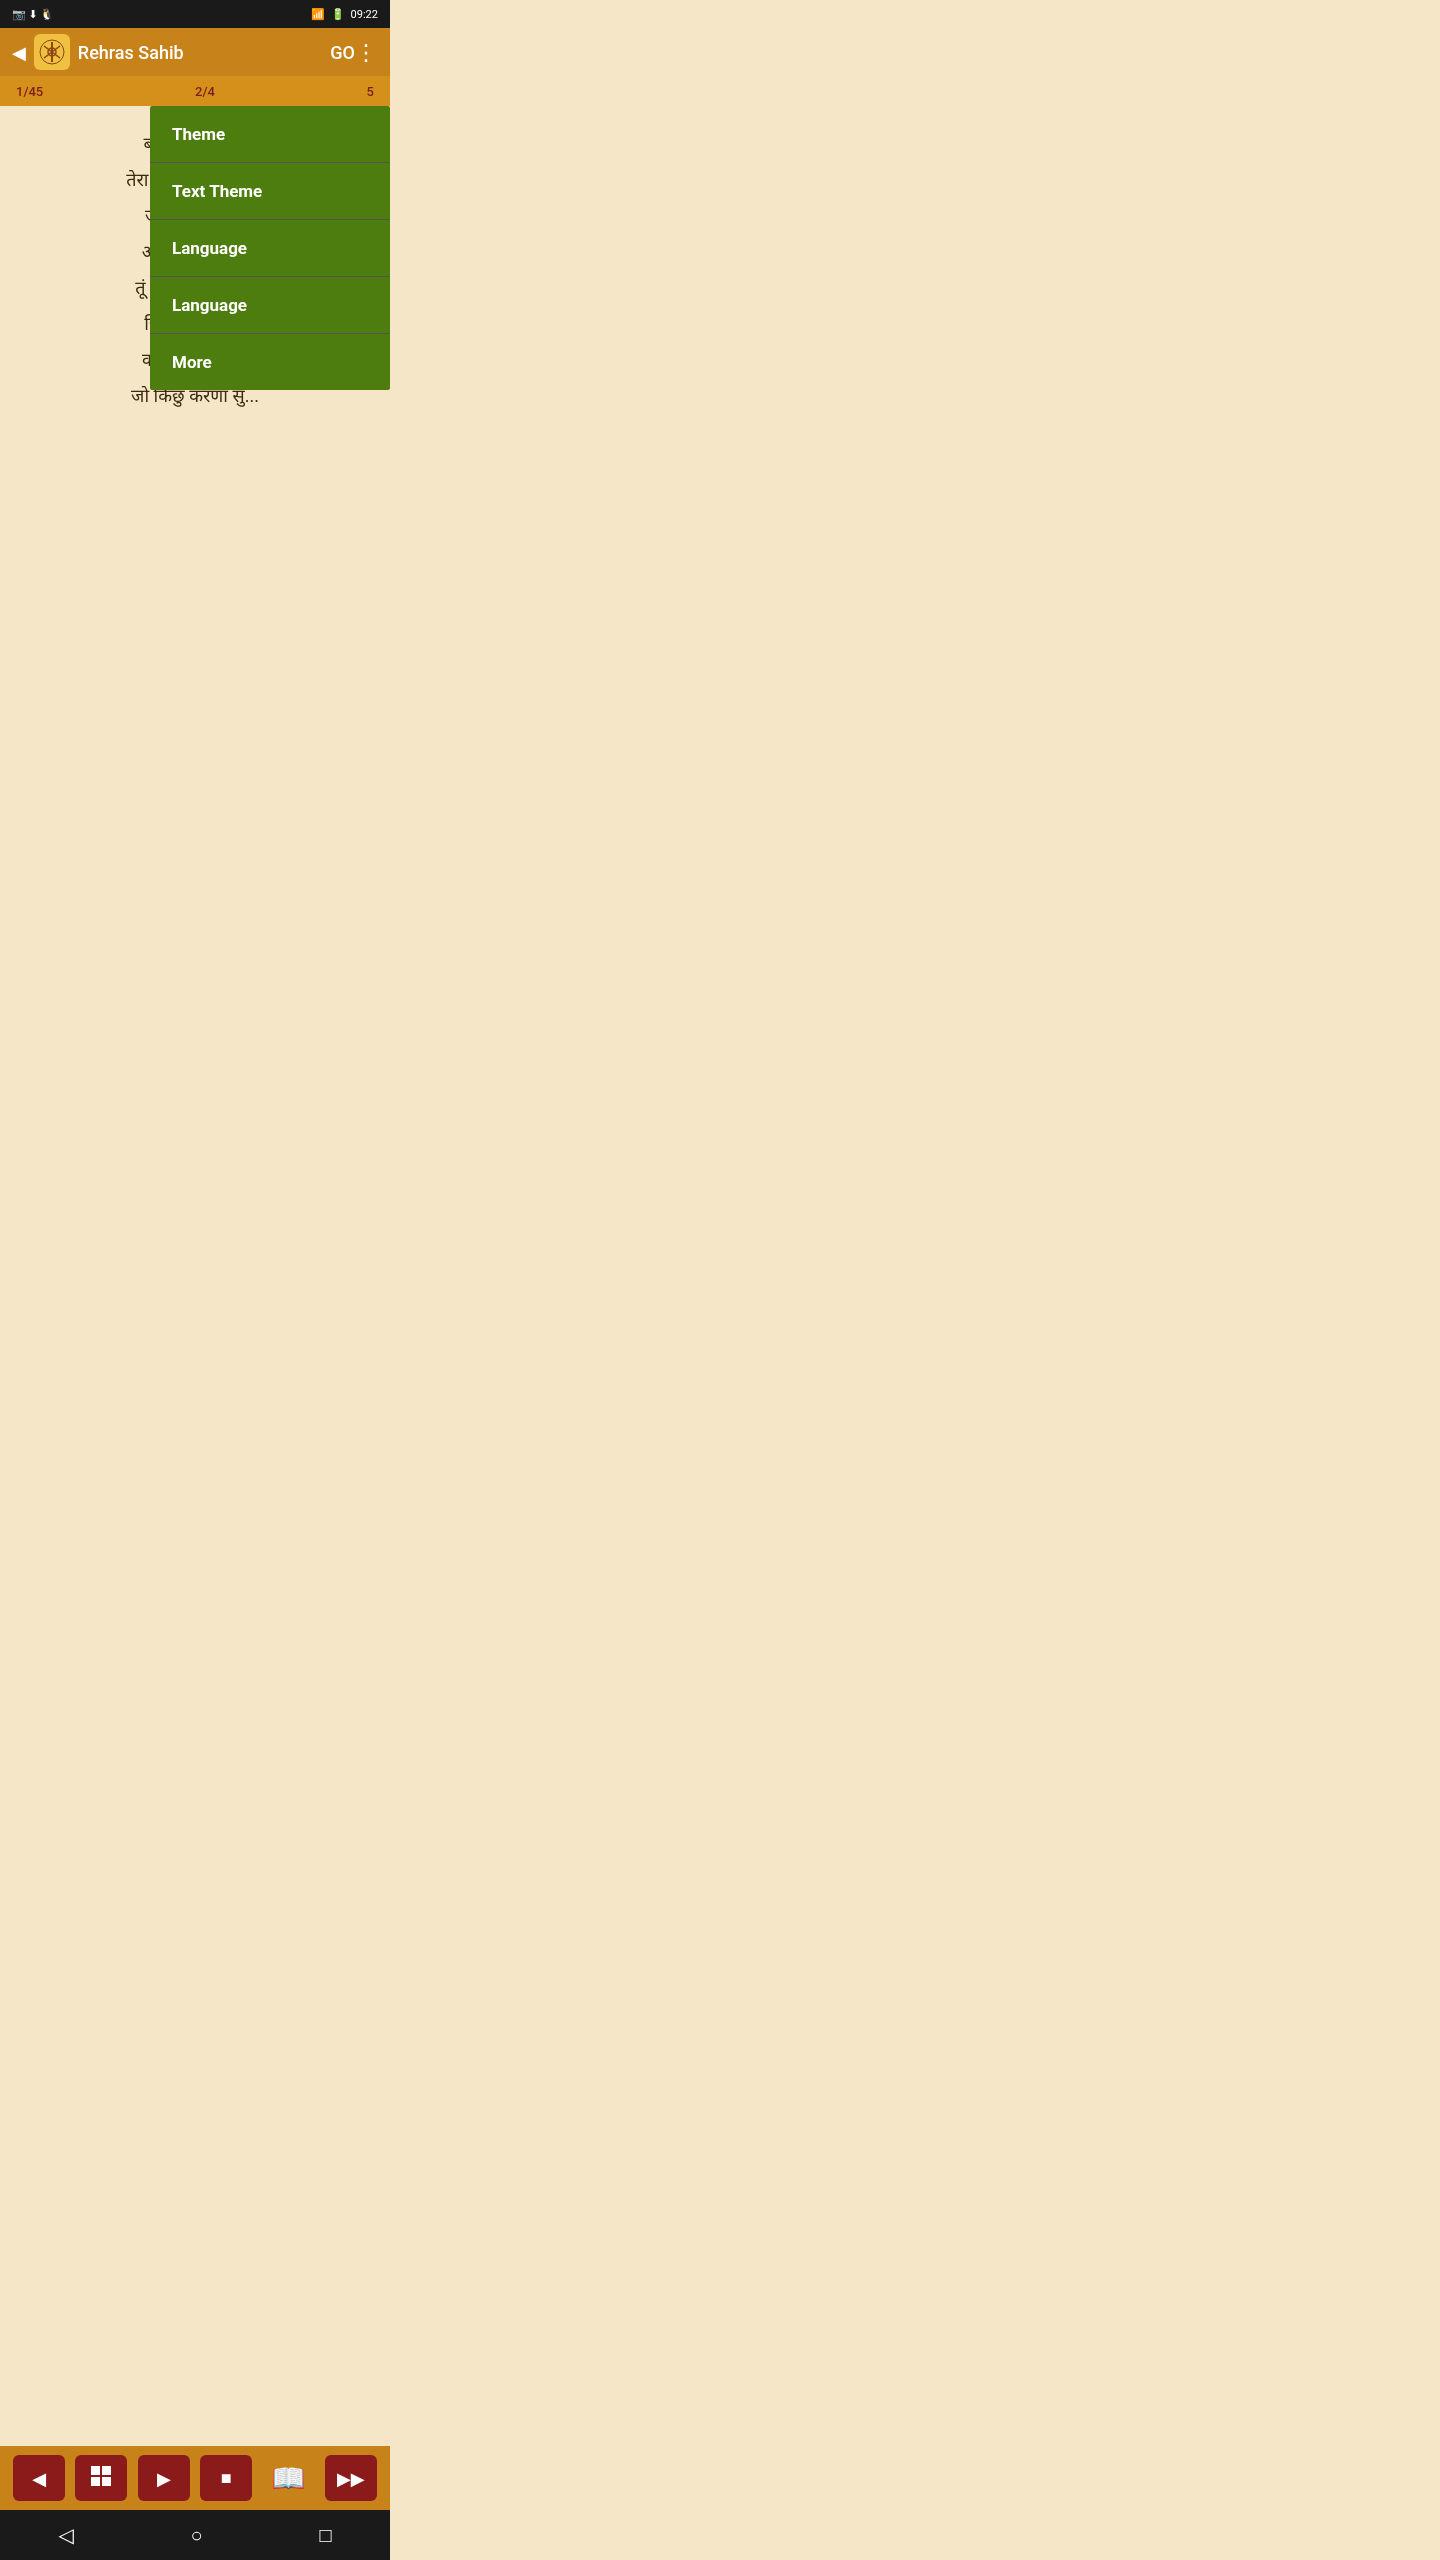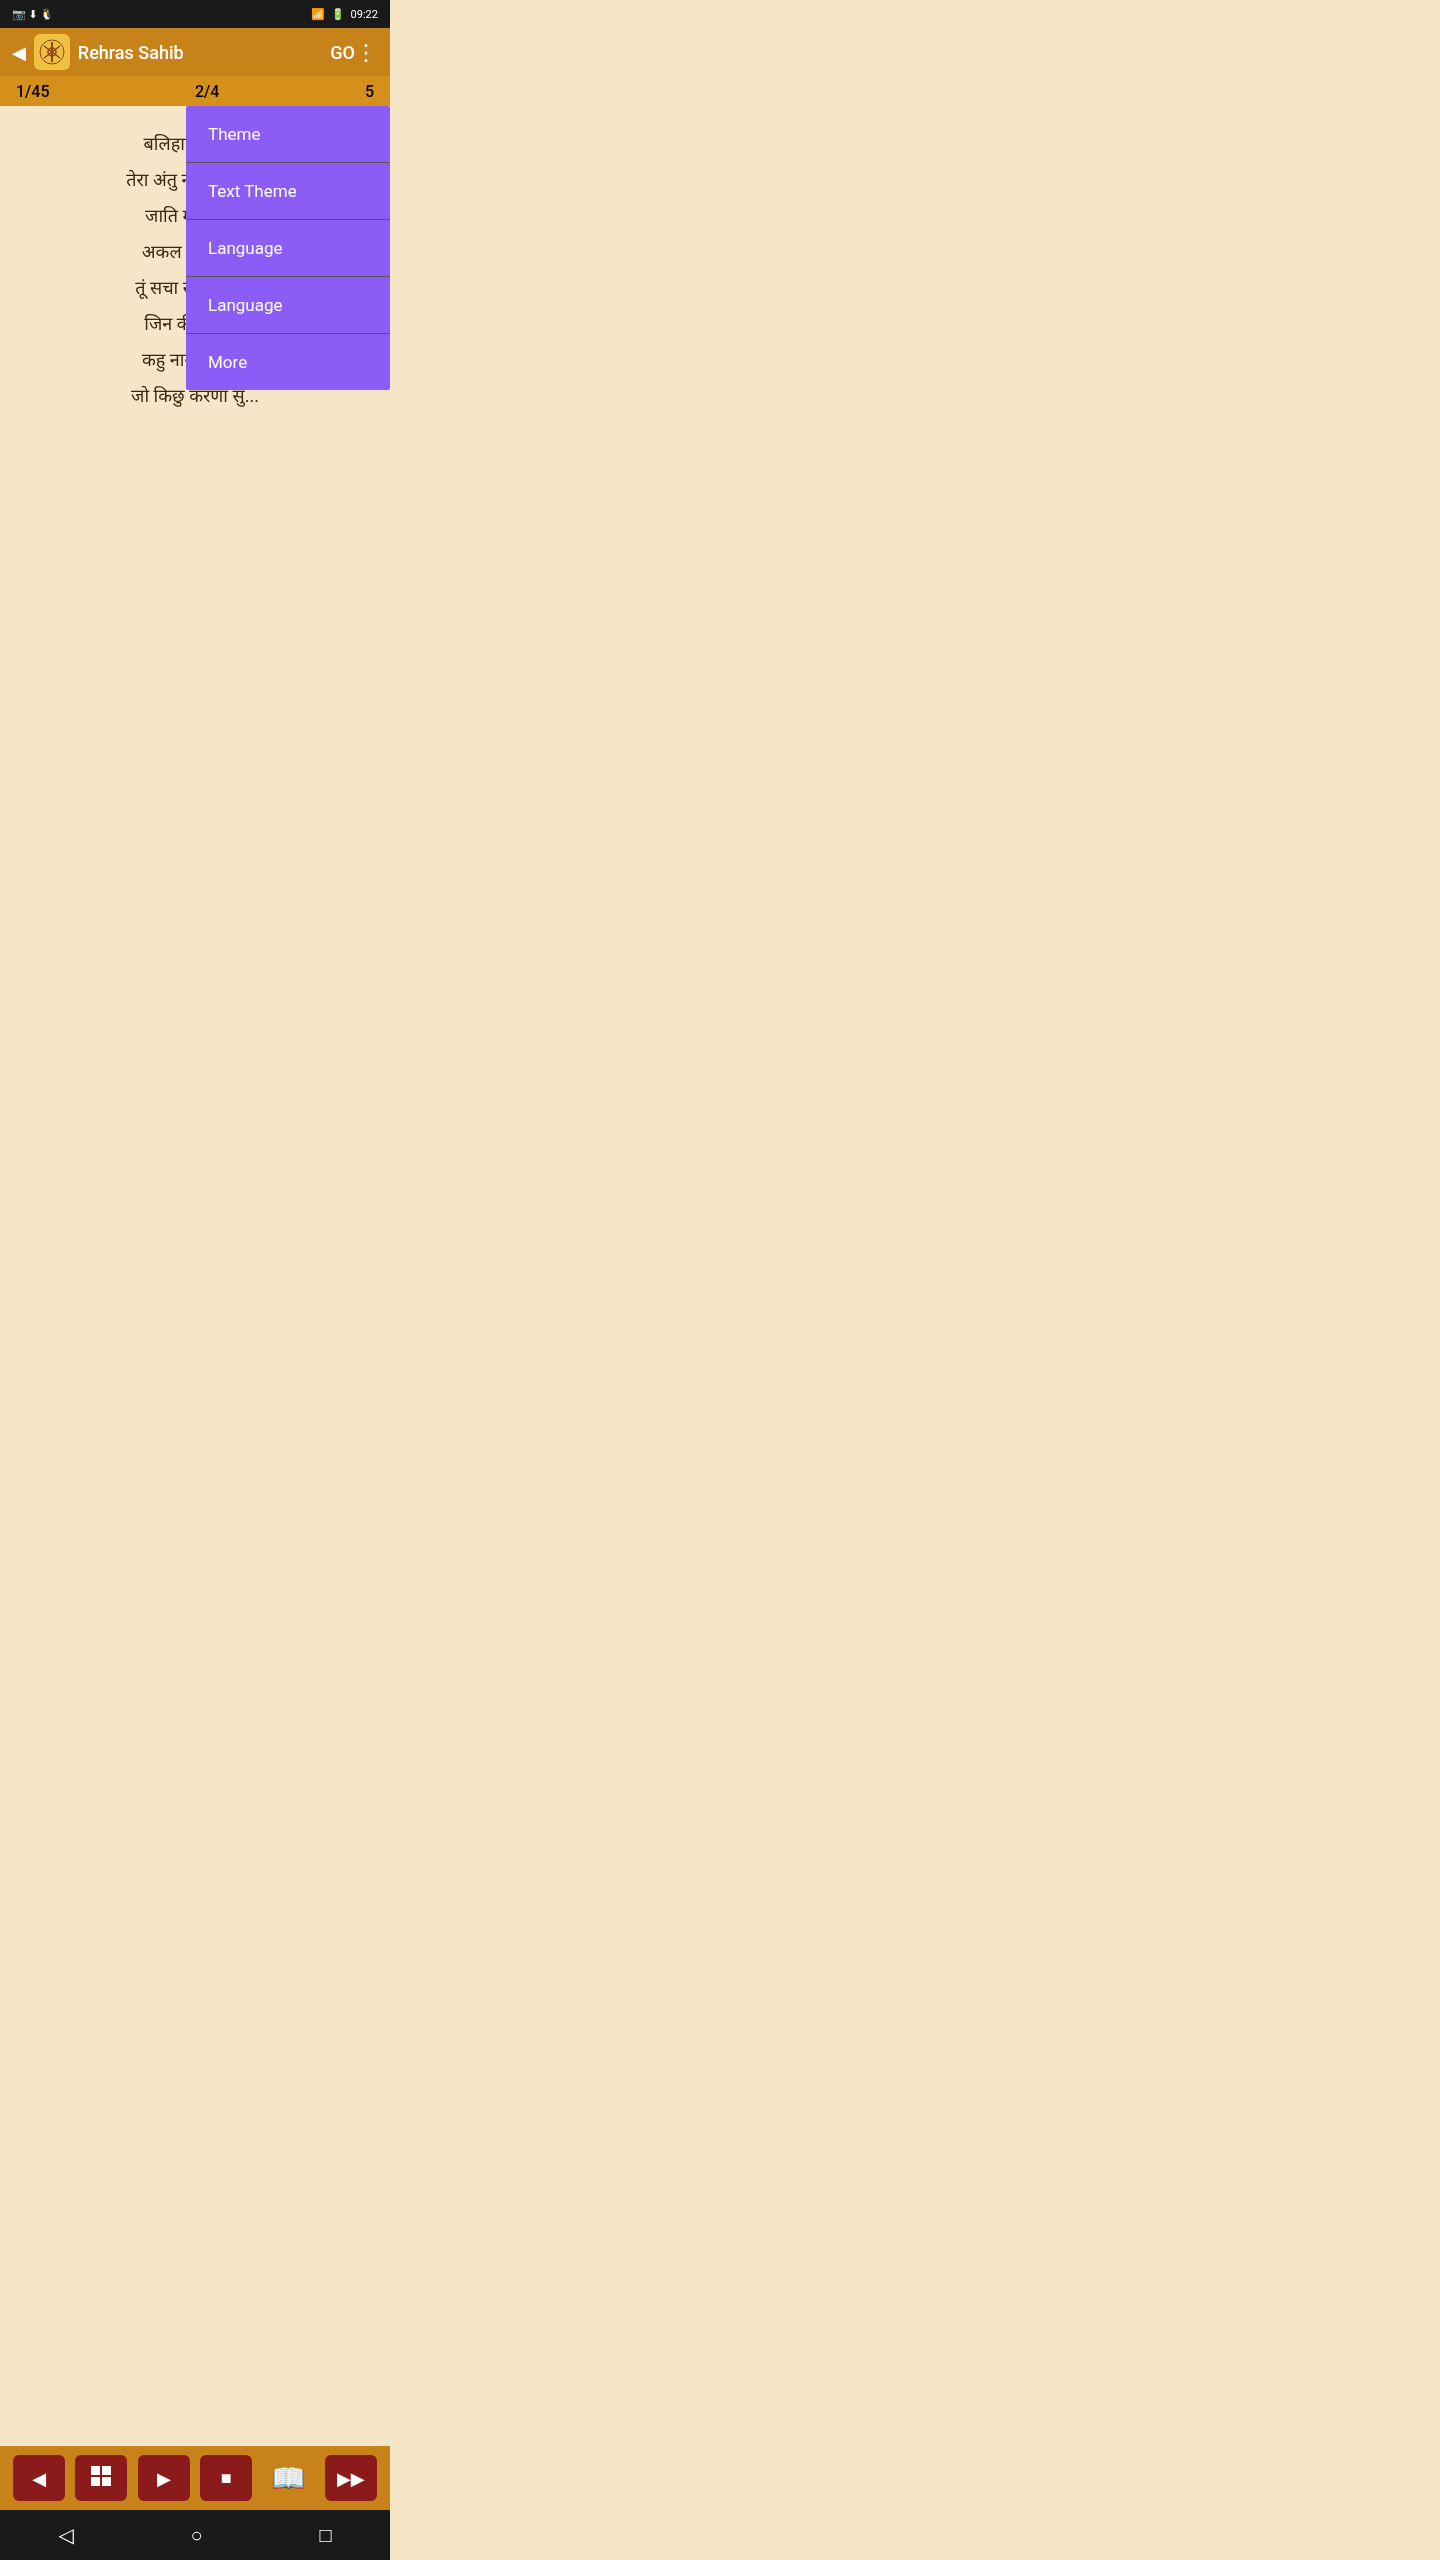--- a/index.html
+++ b/index.html
@@ -107,22 +107,22 @@
     .pagination-bar {
       background: #d4901a;
       height: 30px;
       display: flex;
       align-items: center;
       justify-content: space-between;
       padding: 0 16px;
     }
 
     .page-num {
-      color: #000000;
-      font-size: 16px;
+      color: #7f1d1d;
+      font-size: 13px;
       font-weight: 500;
     }
 
     
     .main-content {
       background: #f5e6c8;
       padding: 20px 16px;
       min-height: 500px;
       position: relative;
     }
@@ -132,25 +132,26 @@
       color: #3a2a10;
       line-height: 2;
       text-align: center;
     }
 
     
     .dropdown-menu {
       position: absolute;
       top: 0;
       right: 0;
-      width: 204px;
-      background: #8b5cf6;
+      width: 240px;
+      background: #4d7c0f;
       z-index: 100;
       border-radius: 2px;
       overflow: hidden;
+      font-weight: bold;
     }
 
     .dropdown-item {
       padding: 18px 22px;
       color: white;
       font-size: 17px;
       border-bottom: 1px solid #555;
       cursor: pointer;
     }
 

